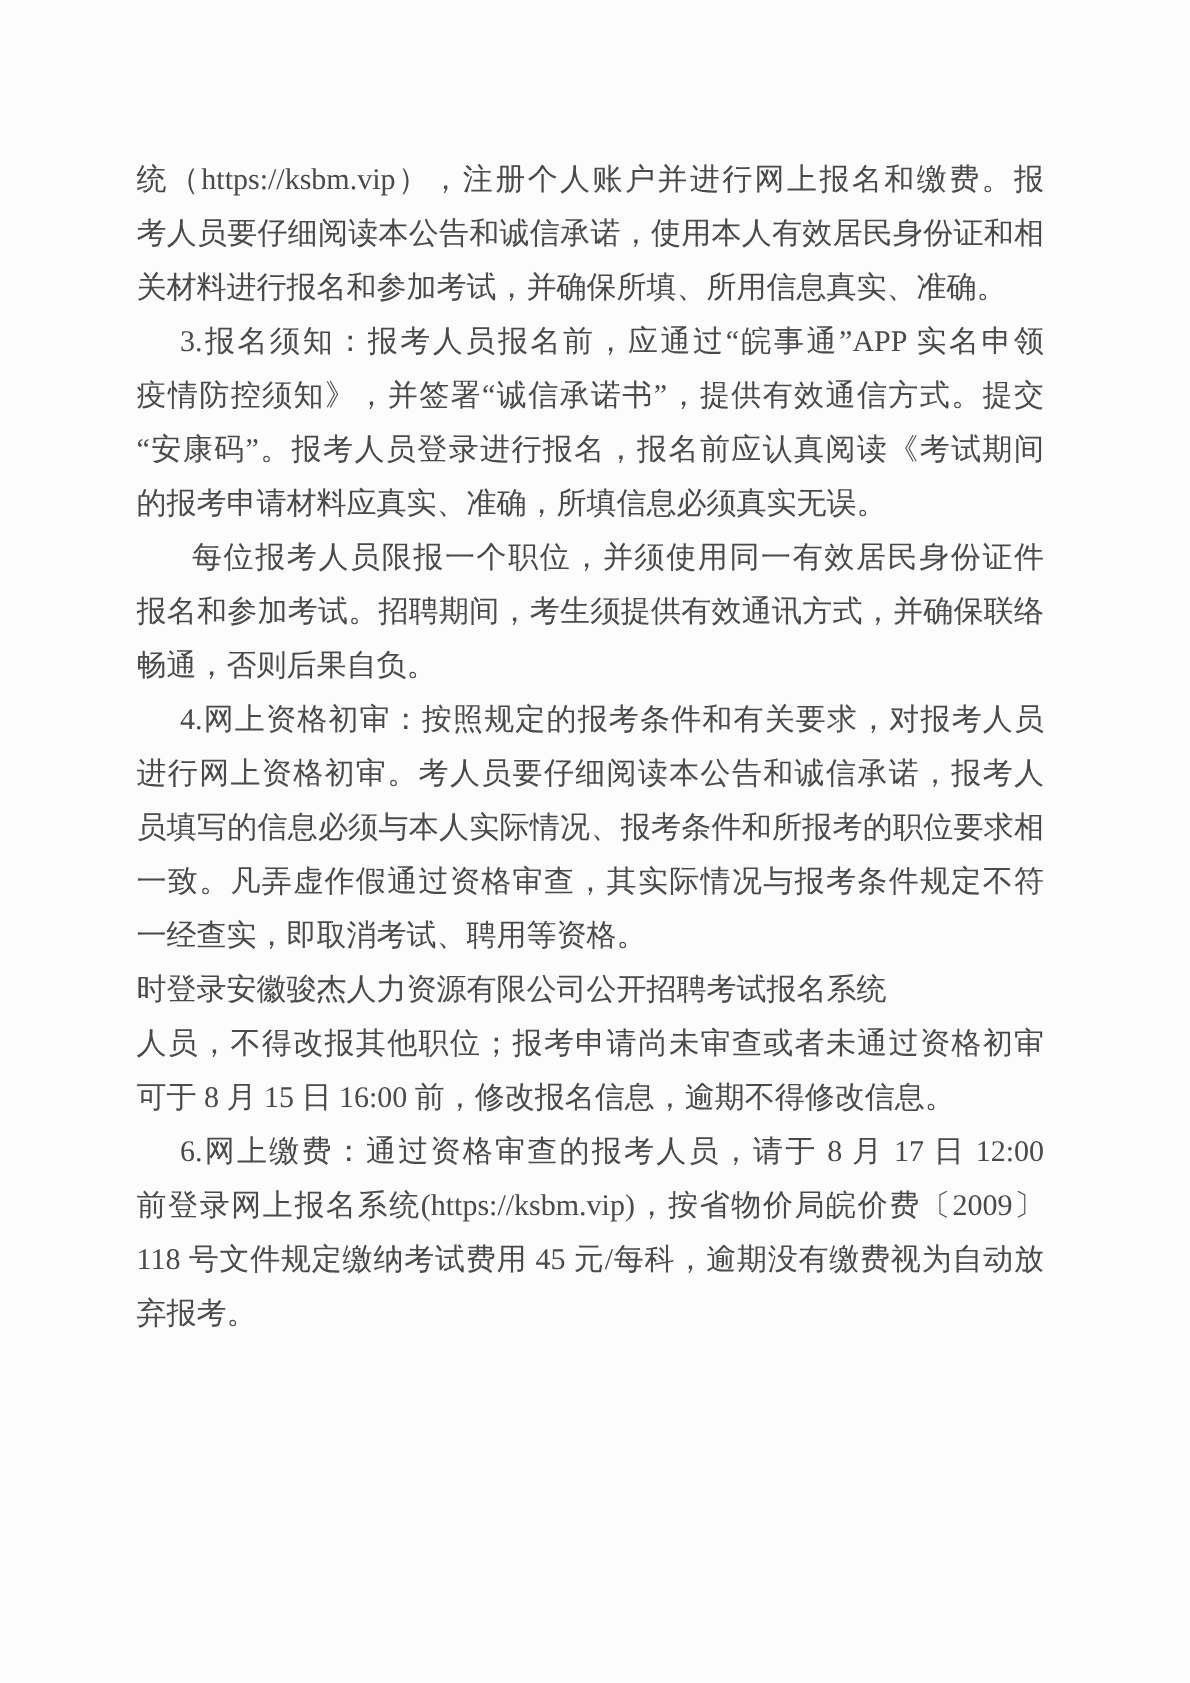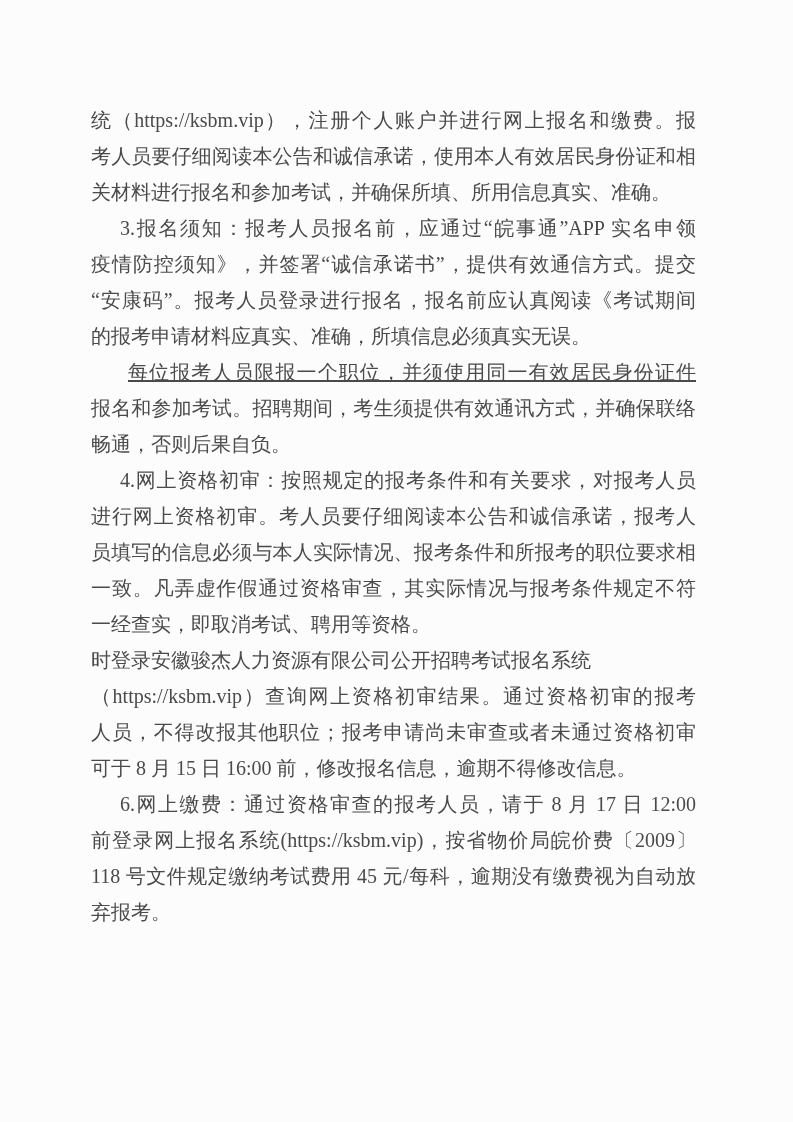--- a/index.html
+++ b/index.html
@@ -38,21 +38,21 @@
     overflow: hidden;
     white-space: normal;
     text-align: justify;
     text-align-last: justify;
   }
   .line.end {
     text-align: right;
     text-align-last: left;
   }
   .indent1 { text-indent: 29px; }
-  .indent2 { text-indent: 37px; text-decoration: underline; }
+  .indent2 { text-indent: 37px; }
 </style>
 </head>
 <body>
 
 <div class="doc-page">
   <div class="text-block">
 
     <div class="para">
       <div class="line">统（https://ksbm.vip），注册个人账户并进行网上报名和缴费。报</div>
       <div class="line">考人员要仔细阅读本公告和诚信承诺，使用本人有效居民身份证和相</div>
@@ -75,21 +75,20 @@
     <div class="para">
       <div class="line indent1">4.网上资格初审：按照规定的报考条件和有关要求，对报考人员</div>
       <div class="line">进行网上资格初审。考人员要仔细阅读本公告和诚信承诺，报考人</div>
       <div class="line">员填写的信息必须与本人实际情况、报考条件和所报考的职位要求相</div>
       <div class="line">一致。凡弄虚作假通过资格审查，其实际情况与报考条件规定不符的，</div>
       <div class="line end">一经查实，即取消考试、聘用等资格。</div>
     </div>
 
     <div class="para">
       <div class="line end">时登录安徽骏杰人力资源有限公司公开招聘考试报名系统</div>
-      <div class="line">（https://ksbm.vip）查询网上资格初审结果。通过资格初审的报考</div>
       <div class="line">人员，不得改报其他职位；报考申请尚未审查或者未通过资格初审的，</div>
       <div class="line end">可于 8 月 15 日 16:00 前，修改报名信息，逾期不得修改信息。</div>
     </div>
 
     <div class="para">
       <div class="line indent1">6.网上缴费：通过资格审查的报考人员，请于 8 月 17 日 12:00</div>
       <div class="line">前登录网上报名系统(https://ksbm.vip)，按省物价局皖价费〔2009〕</div>
       <div class="line">118 号文件规定缴纳考试费用 45 元/每科，逾期没有缴费视为自动放</div>
       <div class="line end">弃报考。</div>
     </div>

